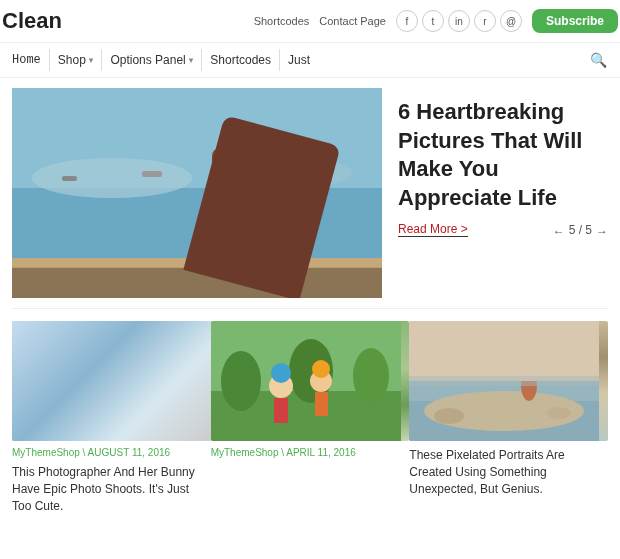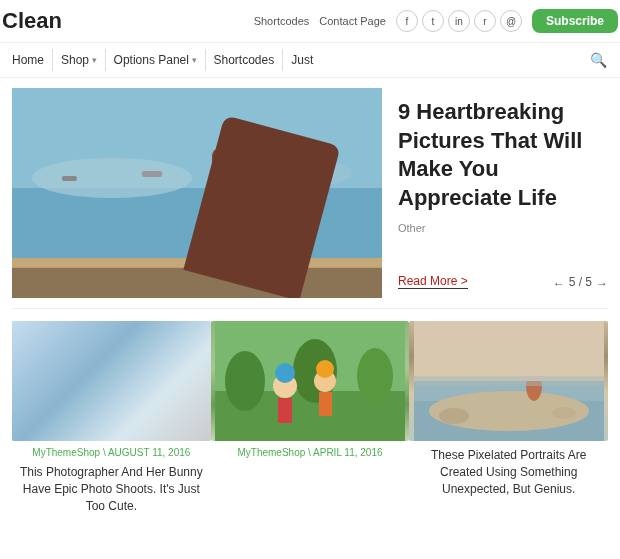--- a/index.html
+++ b/index.html
@@ -78,21 +78,21 @@
     }
     .nav-item {
       display: flex;
       align-items: center;
       padding: 4px 8px;
       font-size: 12px;
       color: #333;
       cursor: pointer;
       border-right: 1px solid #ddd;
     }
-    .nav-item:first-child { padding-left: 0; }
+    .nav-item:first-child { padding-left: 0; font-family: Liberation Mono, monospace; }
     .nav-item .chevron {
       font-size: 9px;
       margin-left: 3px;
       color: #888;
     }
     .nav-search {
       color: #555;
       cursor: pointer;
       font-size: 14px;
     }
@@ -175,21 +175,20 @@
     .divider {
       height: 1px;
       background: #eee;
       margin: 0 12px;
     }
 
     
     .blog-grid {
       display: flex;
       padding: 12px 12px 10px;
-      text-align: center;
     }
     .blog-card {
       flex: 1;
       display: flex;
       flex-direction: column;
       gap: 6px;
     }
     .blog-thumb {
       width: 100%;
       height: 120px;
@@ -294,22 +293,21 @@
       <rect x="195" y="150" width="80" height="30" rx="4" fill="#6a3a20"></rect>
 
       <path d="M215 80 Q230 70 245 80 Q230 90 215 80" fill="#5a2a10" opacity="0.5"></path>
       <path d="M215 100 Q230 90 245 100" stroke="#5a2a10" stroke-width="1.5" fill="none" opacity="0.5"></path>
 
       <rect x="50" y="88" width="15" height="5" rx="2" fill="#888"></rect>
       <rect x="130" y="83" width="20" height="6" rx="2" fill="#999"></rect>
     </svg>
   </div>
   <div class="featured-content">
-    <div class="featured-title">9 Heartbreaking Pictures That Will Make You Appreciate Life</div>
-    <div class="featured-category">Other</div>
+    <div class="featured-title">6 Heartbreaking Pictures That Will Make You Appreciate Life</div>
     <div class="featured-footer">
       <a class="read-more">Read More &gt;</a>
       <div class="pagination">
         <span>←</span>
         <span>5 / 5</span>
         <span>→</span>
       </div>
     </div>
   </div>
 </div>

